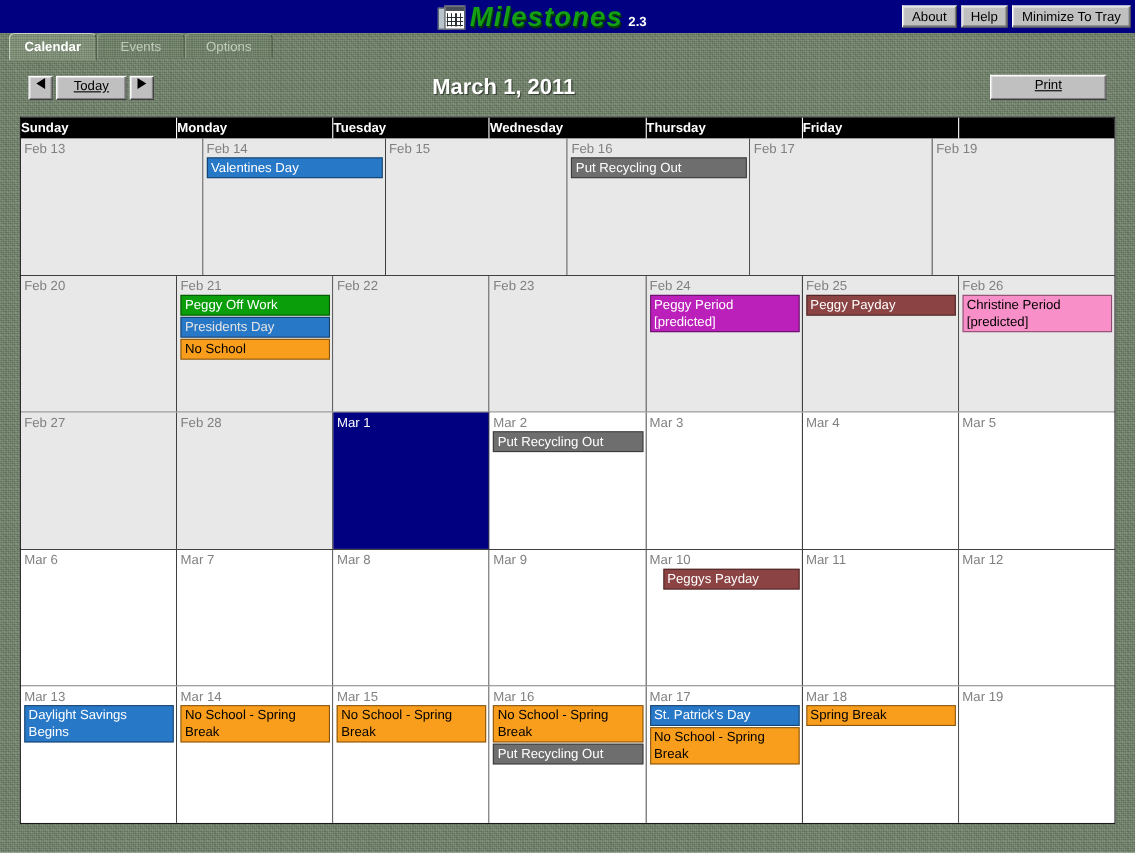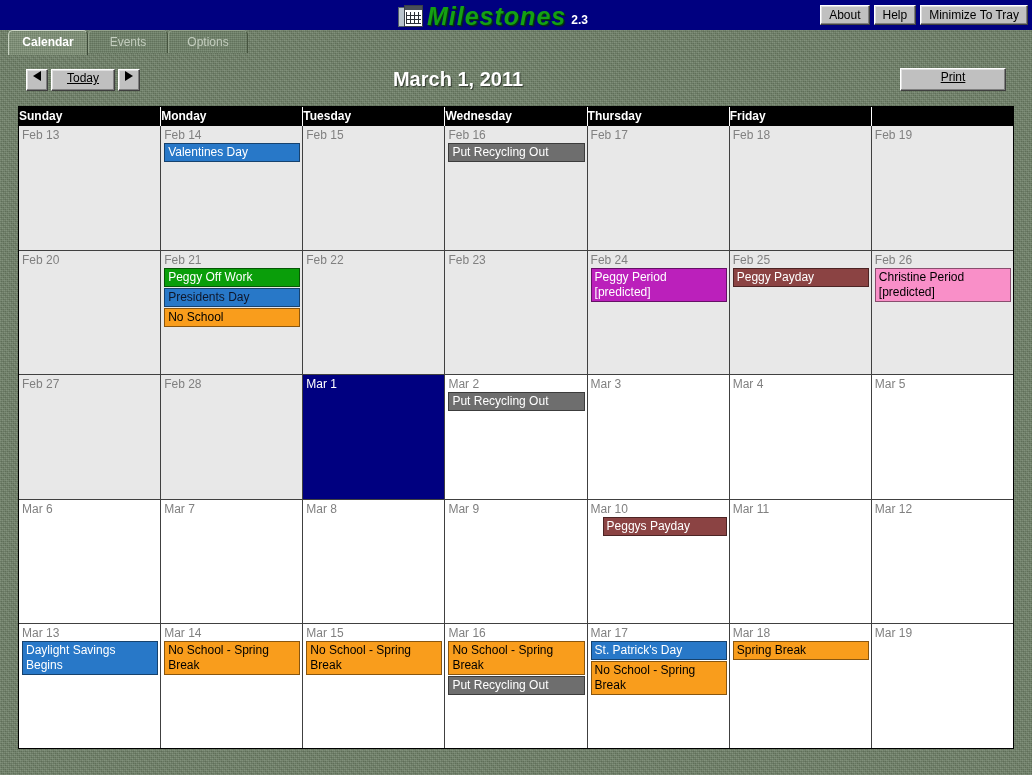--- a/index.html
+++ b/index.html
@@ -358,34 +358,31 @@
             <span class="day-num">Feb 15</span>
           </div>
           <div class="day-cell past">
             <span class="day-num">Feb 16</span>
             <div class="event" style="background: rgb(110, 110, 110); color: rgb(255, 255, 255);">Put Recycling Out</div>
           </div>
           <div class="day-cell past">
             <span class="day-num">Feb 17</span>
           </div>
           <div class="day-cell past">
-            <span class="day-num">Feb 18</span>
-          </div>
-          <div class="day-cell past">
             <span class="day-num">Feb 19</span>
           </div>
         </div>
         <div class="week-row">
           <div class="day-cell past">
             <span class="day-num">Feb 20</span>
           </div>
           <div class="day-cell past">
             <span class="day-num">Feb 21</span>
             <div class="event" style="background: rgb(10, 158, 10); color: rgb(255, 255, 255);">Peggy Off Work</div>
-            <div class="event" style="background: rgb(40, 120, 200); color: #0f172a;">Presidents Day</div>
+            <div class="event" style="background: rgb(40, 120, 200); color: #e5e5e5;">Presidents Day</div>
             <div class="event" style="background: rgb(249, 157, 28); color: rgb(0, 0, 0);">No School</div>
           </div>
           <div class="day-cell past">
             <span class="day-num">Feb 22</span>
           </div>
           <div class="day-cell past">
             <span class="day-num">Feb 23</span>
           </div>
           <div class="day-cell past">
             <span class="day-num">Feb 24</span>

